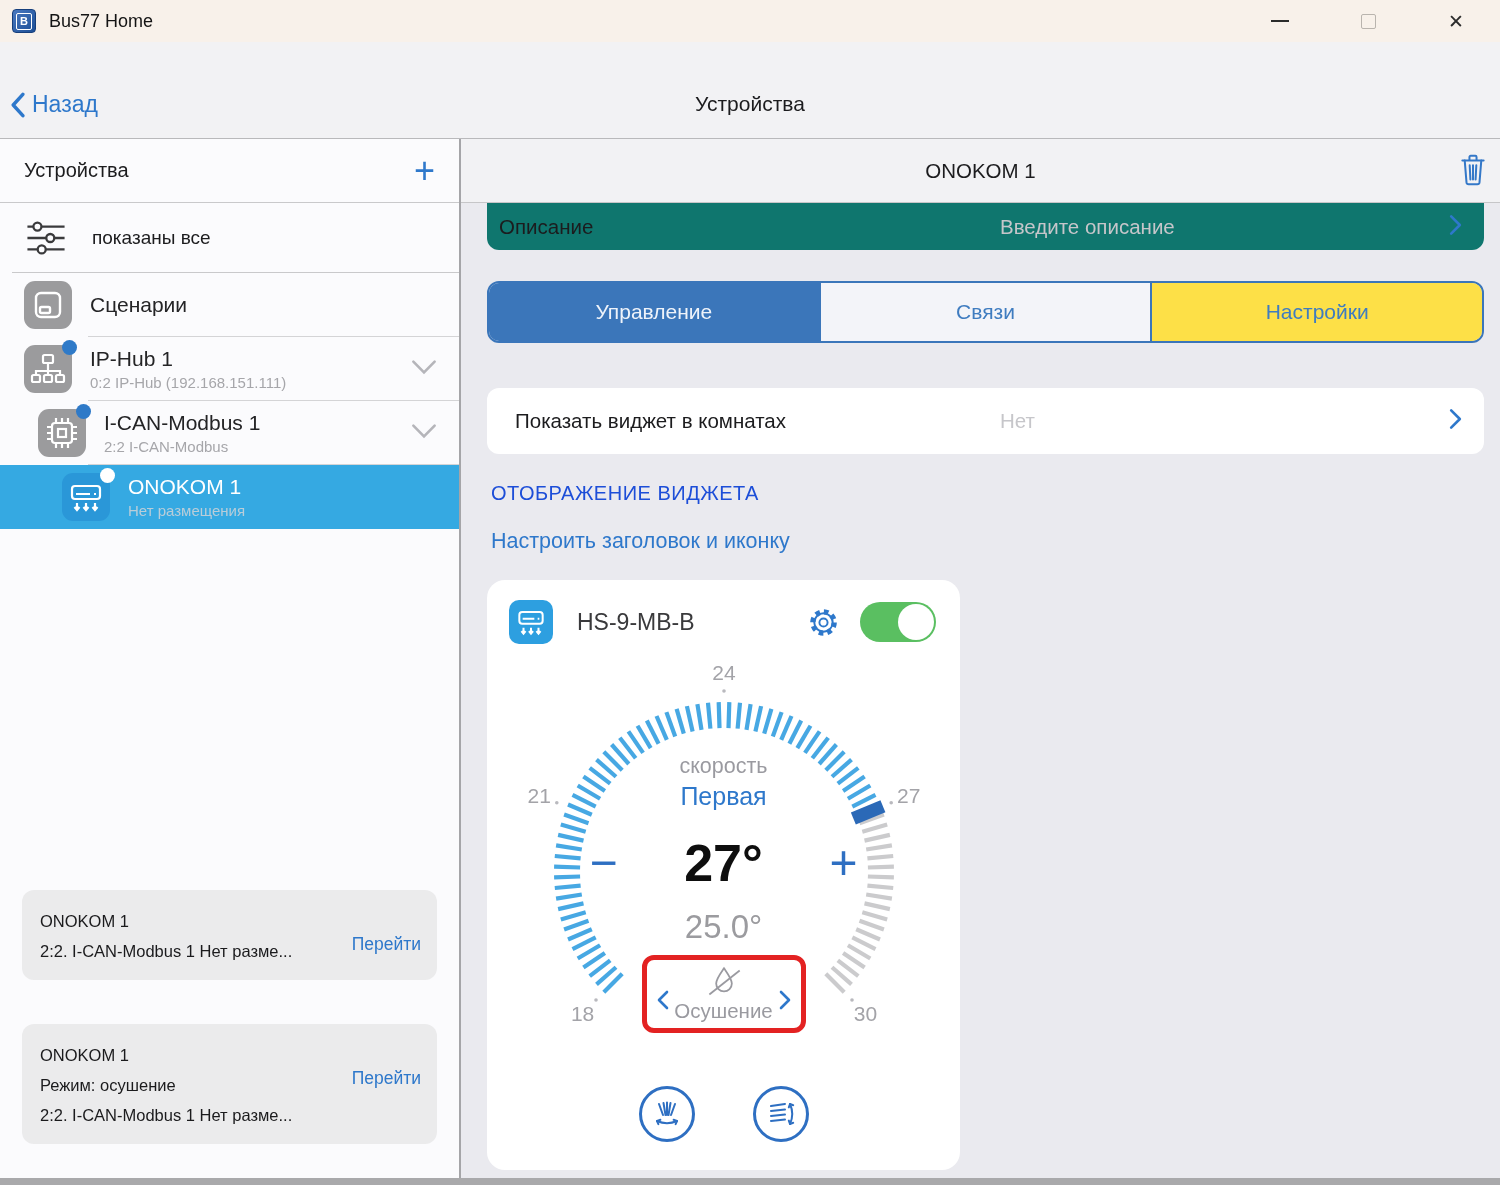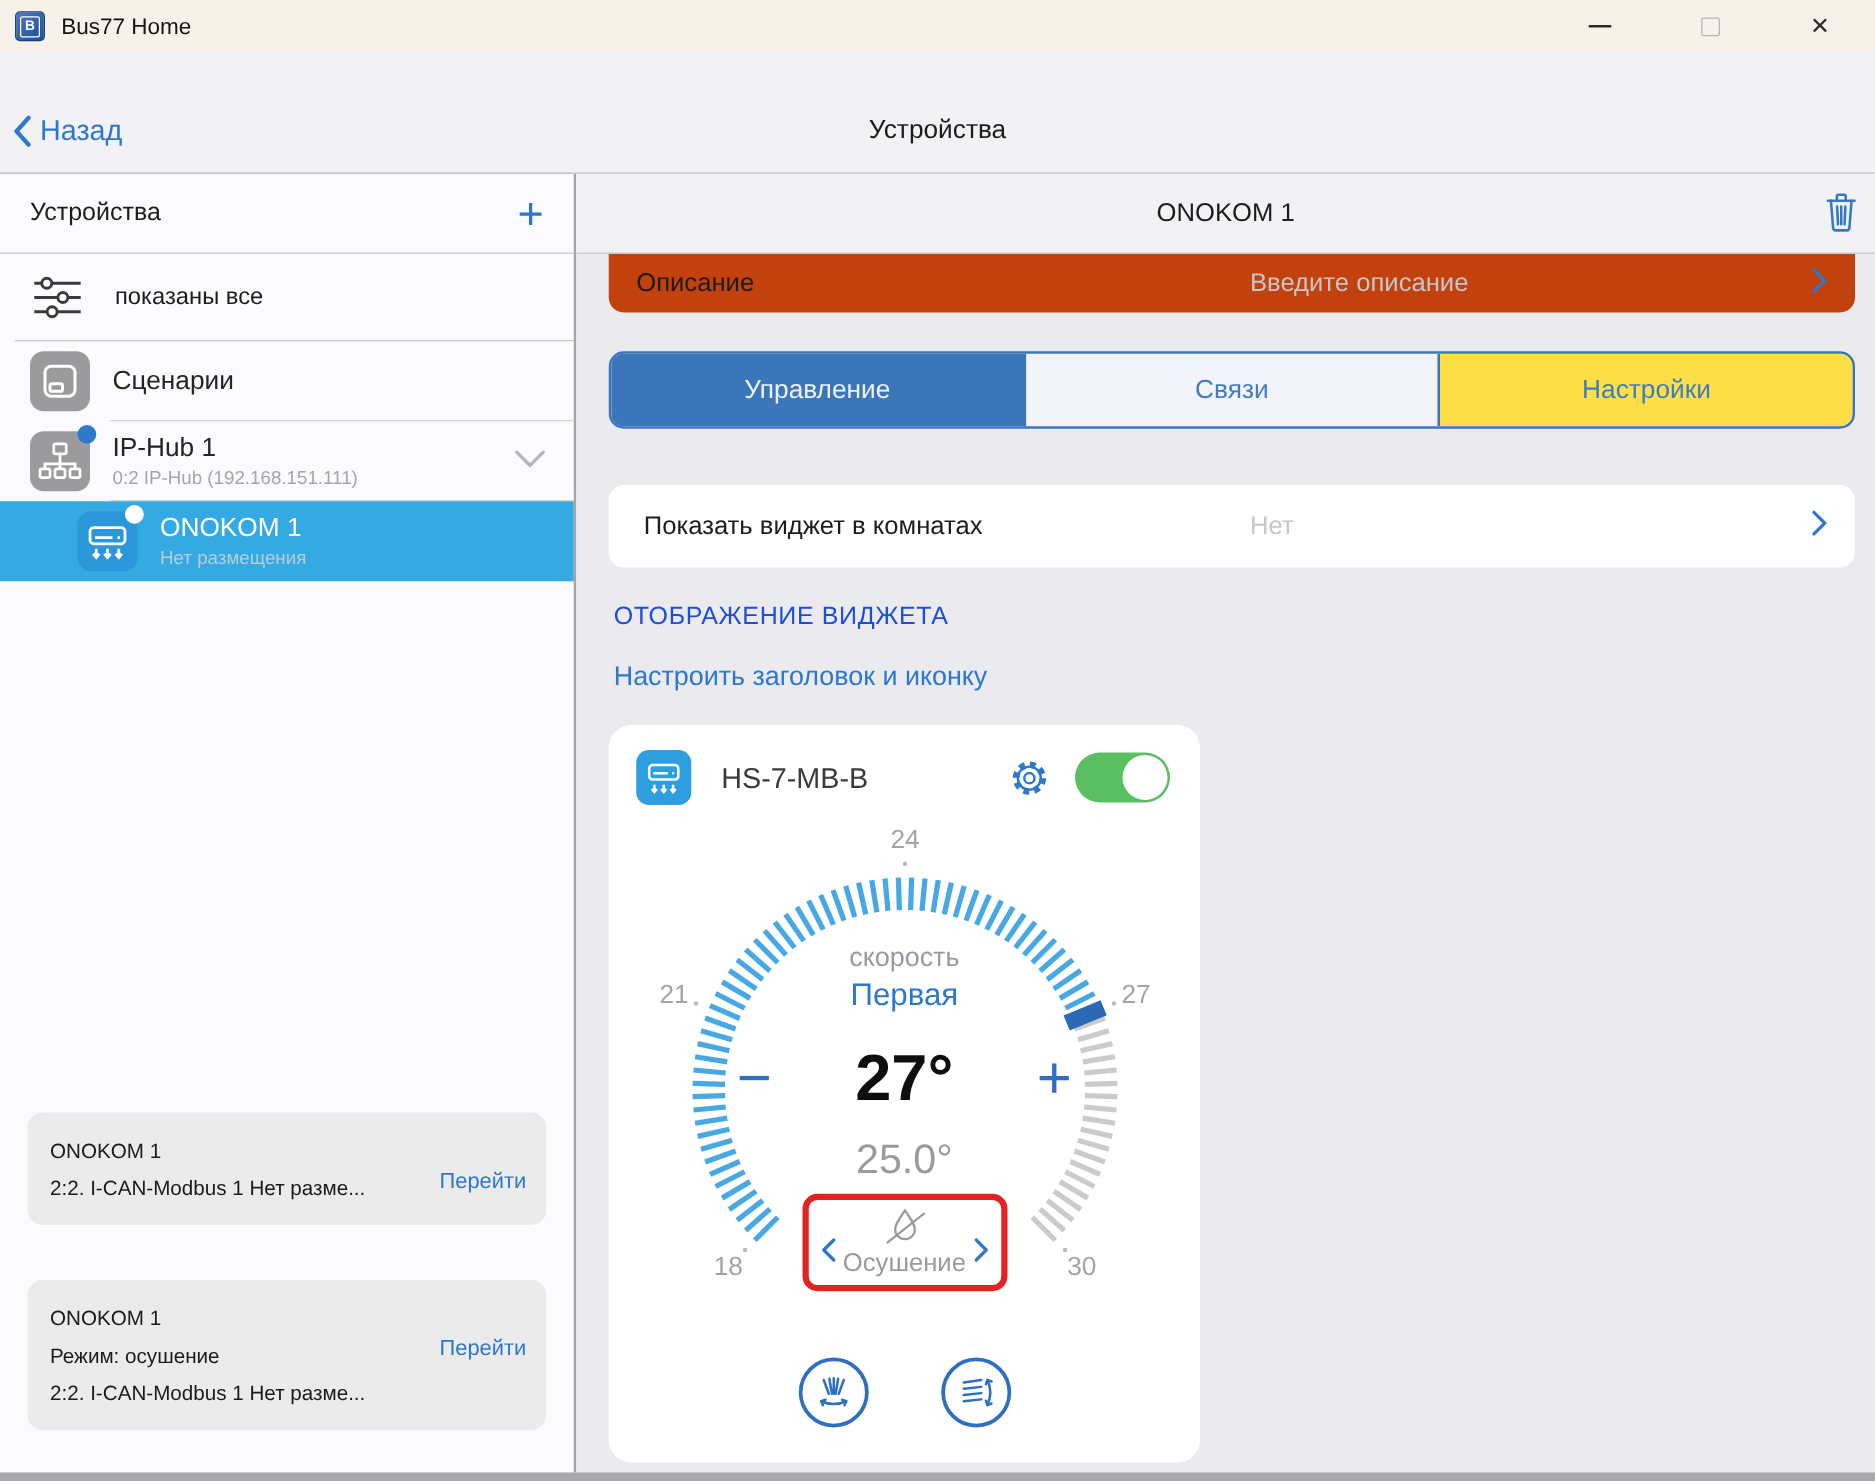--- a/index.html
+++ b/index.html
@@ -60,21 +60,21 @@
   .note-action { position:absolute; right:16px; top:44px; color:#2e78cb; font-size:17.5px; cursor:pointer; }
 
   
   .main { flex:1; display:flex; flex-direction:column; min-width:0; background:#eaeaef; }
   .main-header { height:64px; flex:none; background:#f2f2f4; border-bottom:1px solid #c6c6c8; position:relative;
                  display:flex; align-items:center; justify-content:center; }
   .main-title { font-size:20.5px; color:#1c1c1e; }
   .trash { position:absolute; right:14px; top:15px; cursor:pointer; }
   .main-content { flex:1; padding:0 16px 0 26px; overflow:hidden; }
 
-  .desc-row { background:#c2410c; border-radius:0 0 12px 12px; height:47px; display:flex; align-items:center; padding:0 22px; position:relative; cursor:pointer;}
+  .desc-row { background:#0f766e; border-radius:0 0 12px 12px; height:47px; display:flex; align-items:center; padding:0 12px; position:relative; cursor:pointer;}
   .row-label { font-size:20.5px; color:#1c1c1e; }
   .row-value { position:absolute; left:513px; font-size:20.5px; color:#c6c6ca; }
   .row-chevron { position:absolute; right:22px; top:50%; transform:translateY(-50%); }
 
   .tabs { margin-top:31px; display:flex; height:62px; border:2px solid #3b76ba; border-radius:12px; overflow:hidden; }
   .tab { flex:1; display:flex; align-items:center; justify-content:center; font-size:21px; color:#3f7cc0; border-right:2px solid #3b76ba; cursor:pointer; background:#fde047;}
   .tab.mid { background:#f3f4f9; }
   .tab:last-child { border-right:none; }
   .tab.active { background:#3b76ba; color:#eef3fa; }
 
@@ -198,20 +198,42 @@
             <div class="dev-sub">0:2 IP-Hub (192.168.151.111)</div>
           </div>
           <span class="dev-chevron">
             <svg width="26" height="16" viewBox="0 0 22 13">
                 <path d="M2 2 L11 11 L20 2" fill="none" stroke="#b5b5ba" stroke-width="2.2" stroke-linecap="round"></path>
               </svg>
           </span>
           <div class="divider"></div>
         </div>
 
+        <div class="dev indent1">
+          <div class="dev-icon">
+            <svg width="48" height="48" viewBox="0 0 48 48">
+                <g stroke="#fff" stroke-width="2.2" fill="none">
+              <rect x="14" y="14" width="20" height="20" rx="3"></rect>
+                  <rect x="20" y="20" width="8" height="8"></rect>
+              <path d="M18 9 V14 M24 9 V14 M30 9 V14 M18 34 V39 M24 34 V39 M30 34 V39 M9 18 H14 M9 24 H14 M9 30 H14 M34 18 H39 M34 24 H39 M34 30 H39"></path>
+                </g>
+            </svg>
+            <span class="badge"></span>
+          </div>
+          <div class="dev-text">
+            <div class="dev-title">I-CAN-Modbus 1</div>
+            <div class="dev-sub">2:2 I-CAN-Modbus</div>
+          </div>
+          <span class="dev-chevron">
+            <svg width="26" height="16" viewBox="0 0 22 13">
+                <path d="M2 2 L11 11 L20 2" fill="none" stroke="#b5b5ba" stroke-width="2.2" stroke-linecap="round"></path>
+              </svg>
+          </span>
+          <div class="divider"></div>
+        </div>
 
         <div class="dev indent2 sel">
           <div class="dev-icon">
             <svg width="48" height="48" viewBox="0 0 48 48">
                 <g stroke="#fff" stroke-width="2.2" fill="none">
               <rect x="10" y="13" width="28" height="13" rx="3"></rect>
                   <path d="M14 21 H28 M32 21 h2"></path>
               <path d="M15 30 V36 M24 30 V36 M33 30 V36 M12.5 34 L15 37 L17.5 34 M21.5 34 L24 37 L26.5 34 M30.5 34 L33 37 L35.5 34"></path>
                 </g>
             </svg>
@@ -289,21 +311,21 @@
           <div class="w-header">
             <div class="w-icon">
               <svg width="40" height="40" viewBox="0 0 48 48">
                   <g stroke="#fff" stroke-width="2.4" fill="none">
                 <rect x="10" y="12" width="28" height="14" rx="3.5"></rect>
                     <path d="M14 20 H28 M32 20 h2"></path>
                 <path d="M15 31 V37 M24 31 V37 M33 31 V37 M12.5 35 L15 38 L17.5 35 M21.5 35 L24 38 L26.5 35 M30.5 35 L33 38 L35.5 35"></path>
                   </g>
               </svg>
             </div>
-            <div class="w-name">HS-7-MB-B</div>
+            <div class="w-name">HS-9-MB-B</div>
             <span class="gear">
               <svg width="33" height="33" viewBox="0 0 34 34">
                 <g fill="none" stroke="#2e78cb">
                   <circle cx="17" cy="17" r="11" stroke-width="5.5" stroke-dasharray="4.6 4.05"></circle>
                   <circle cx="17" cy="17" r="9.5" stroke-width="2"></circle>
                   <circle cx="17" cy="17" r="4.2" stroke-width="2"></circle>
                 </g>
               </svg>
             </span>
             <div class="toggle">

